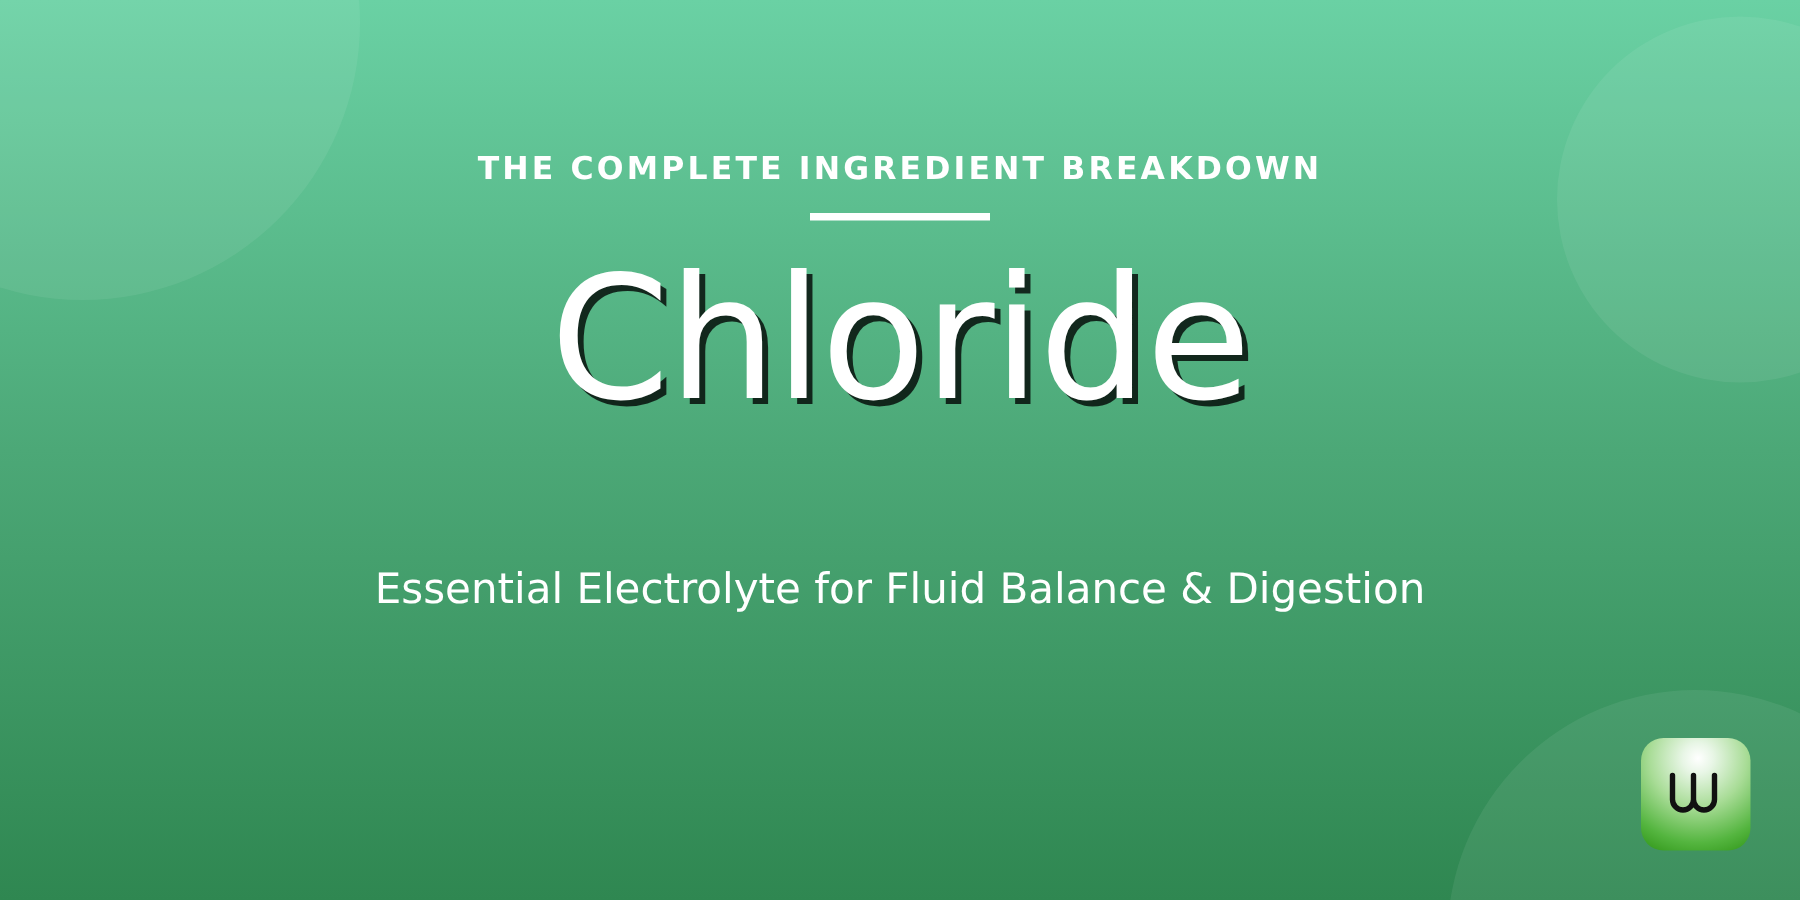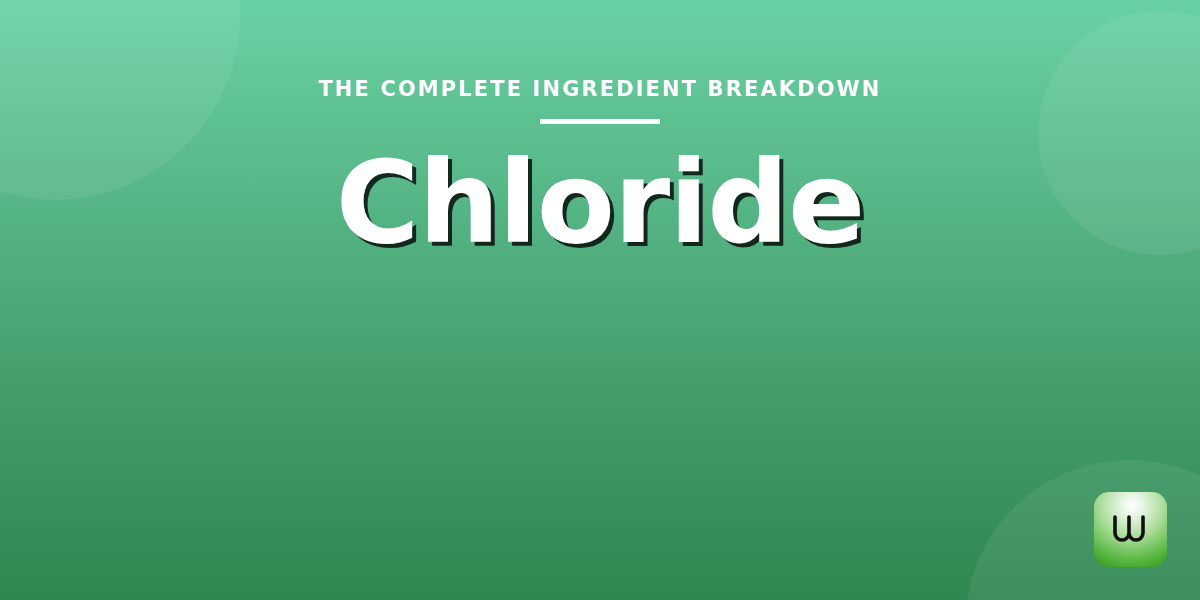--- a/index.html
+++ b/index.html
@@ -53,41 +53,41 @@
     top: 0;
     width: 1200px;
     height: 600px;
     display: flex;
     flex-direction: column;
     align-items: center;
     justify-content: flex-start;
   }
 
   .eyebrow {
-    margin-top: 79px;
+    margin-top: 102px;
     font-size: 21px;
     font-weight: bold;
     letter-spacing: 2.1px;
     color: #ffffff;
     text-transform: uppercase;
     line-height: 1;
     white-space: nowrap;
   }
 
   .divider {
     margin-top: 19px;
     width: 120px;
     height: 5px;
     background: #ffffff;
   }
 
   .title {
     margin-top: 22px;
     font-size: 114px;
-    font-weight: bold;
+    font-weight: normal;
     color: #ffffff;
     line-height: 1.0;
     letter-spacing: -1px;
     text-shadow: 4px 4px 0 rgba(0, 0, 0, 0.78);
     white-space: nowrap;
   }
 
   .subtitle {
     margin-top: 17px;
     font-size: 28px;
@@ -130,20 +130,21 @@
 <div class="hero">
 
   <div class="deco deco-tl"></div>
   <div class="deco deco-tr"></div>
   <div class="deco deco-br"></div>
 
   <div class="content">
     <div class="eyebrow">THE COMPLETE INGREDIENT BREAKDOWN</div>
     <div class="divider"></div>
     <h1 class="title">Chloride</h1>
+    <div class="subtitle">Essential Electrolyte for Fluid Balance &amp; Digestion</div>
   </div>
 
   <div class="logo-badge">
     <span>
       <svg width="44" height="34" viewBox="0 0 44 34" fill="none" xmlns="http://www.w3.org/2000/svg">
         <path d="M6 4 L6 20 A7 7 0 0 0 20 20 L20 4 L20 20 A7 7 0 0 0 34 20 L34 4" stroke="#111111" stroke-width="3.6" stroke-linecap="round" stroke-linejoin="round" fill="none"></path>
       </svg>
     </span>
   </div>
 

